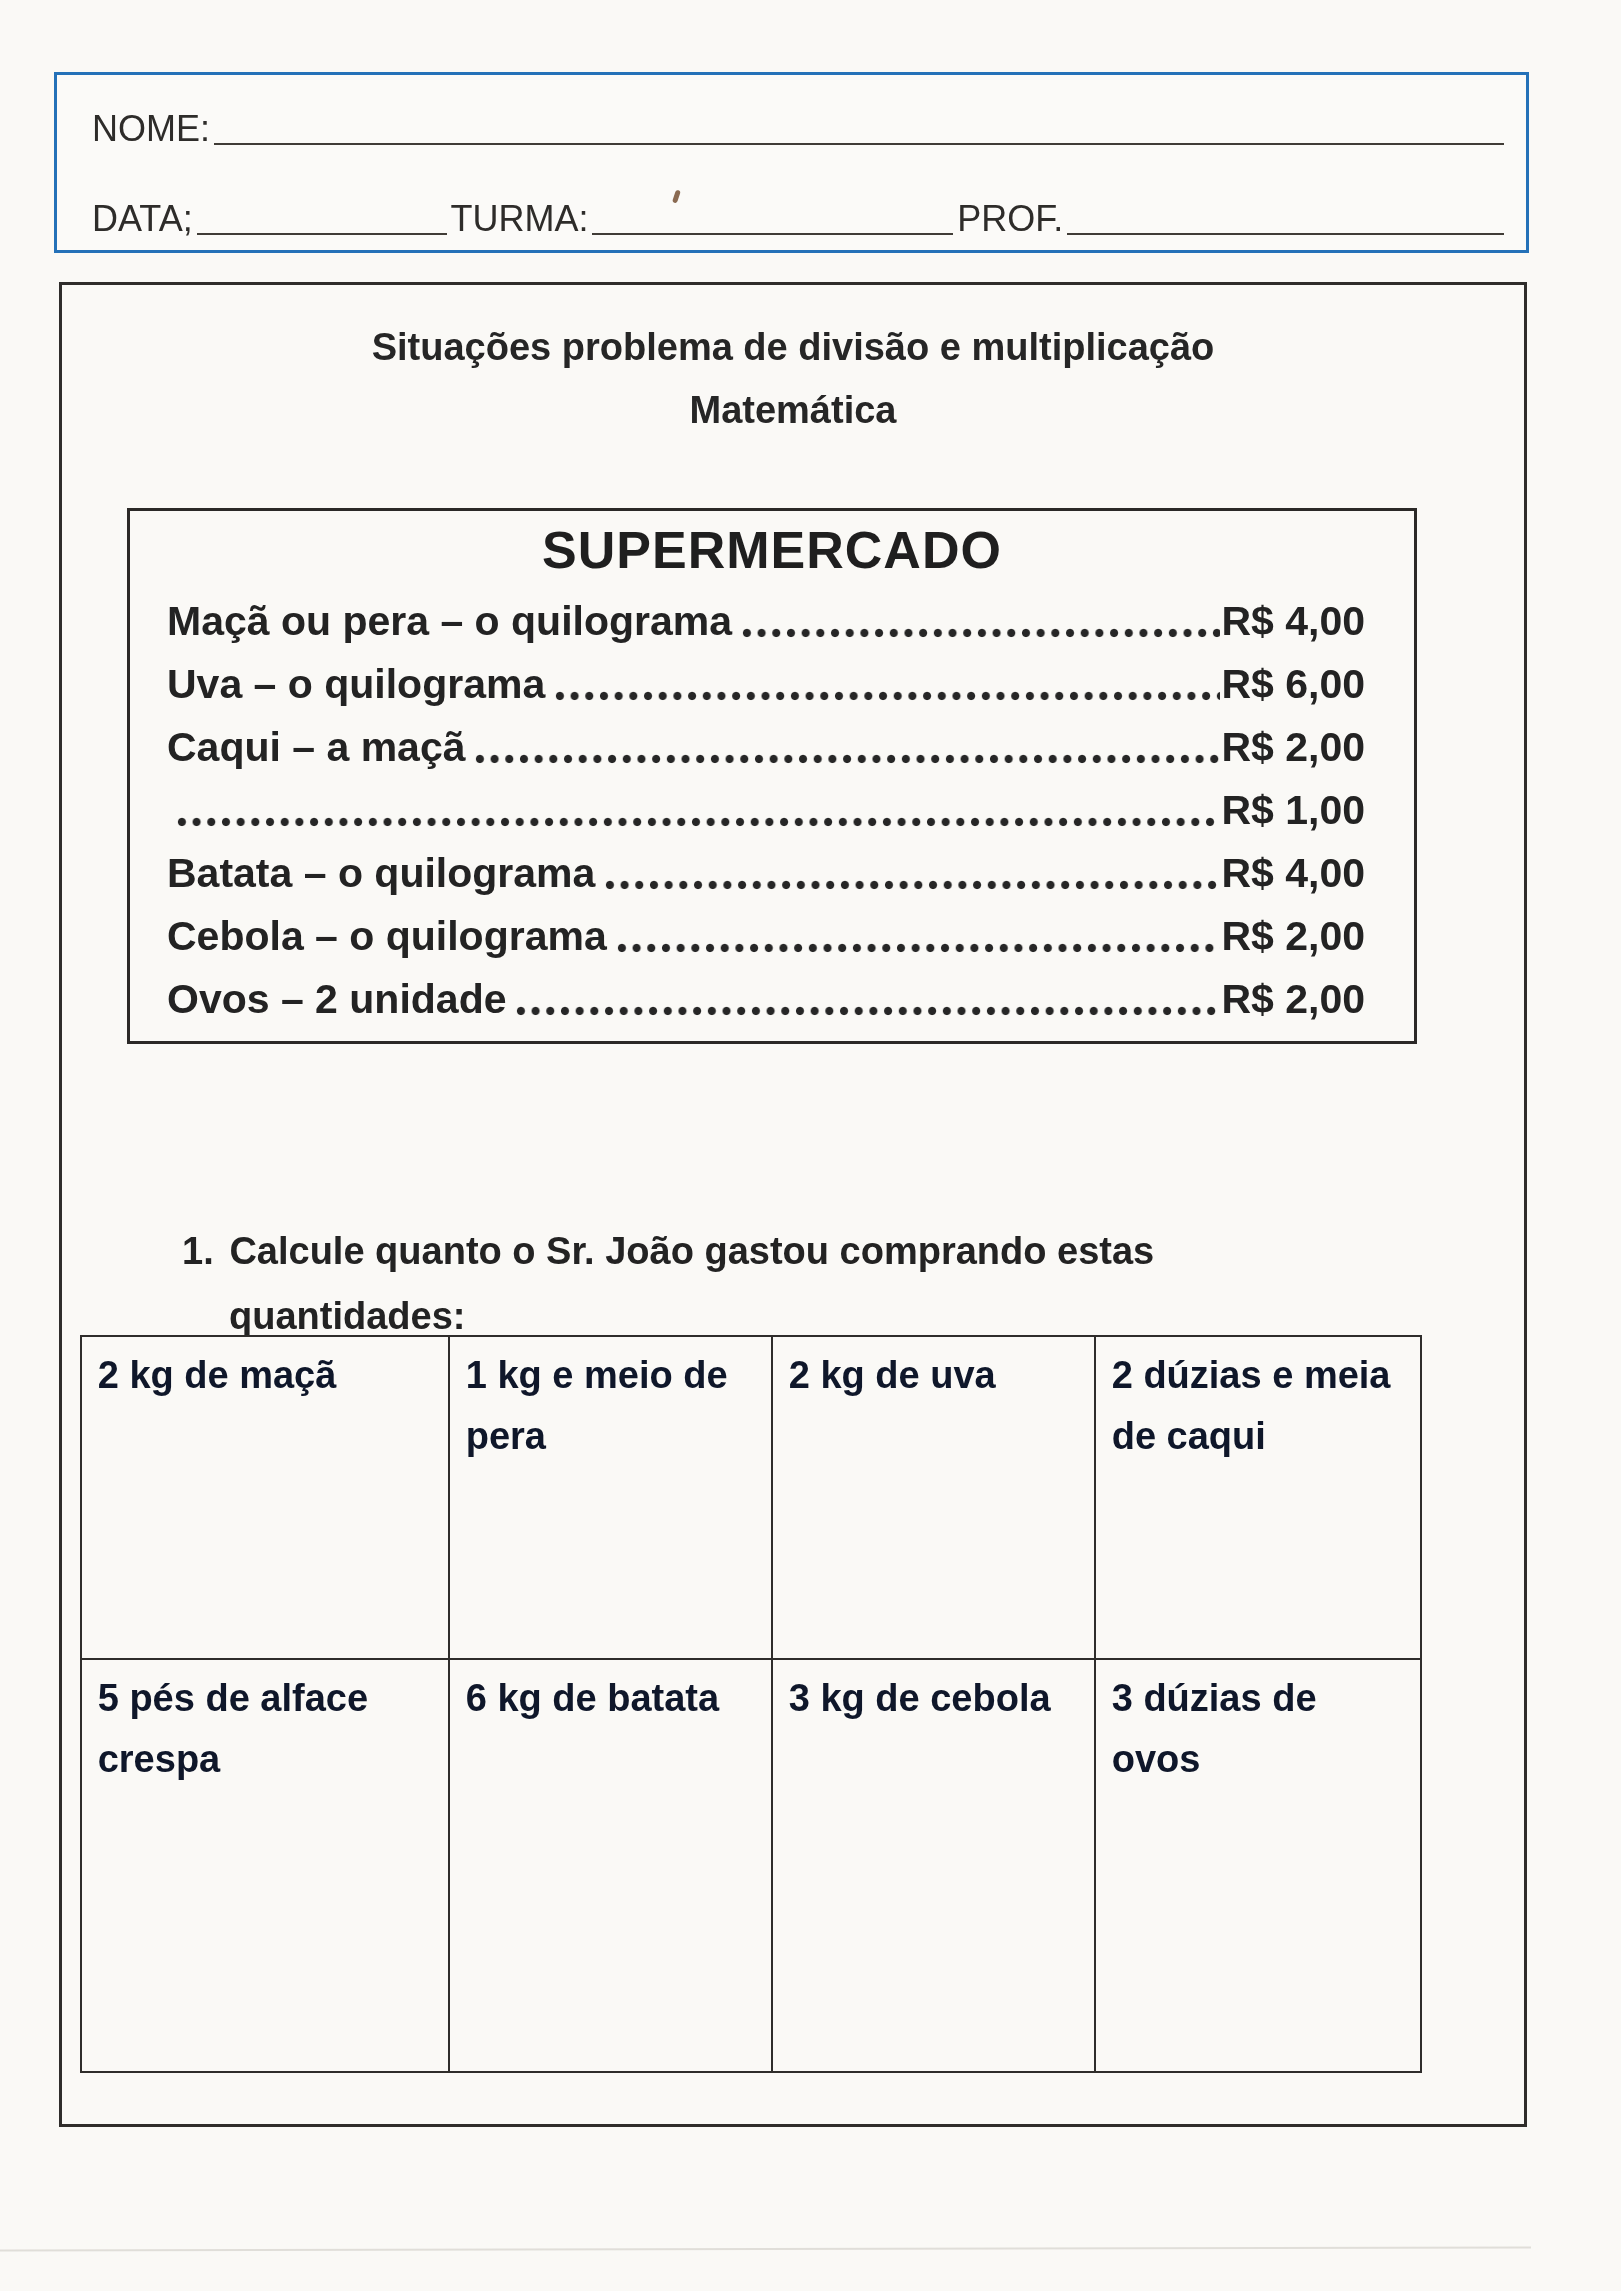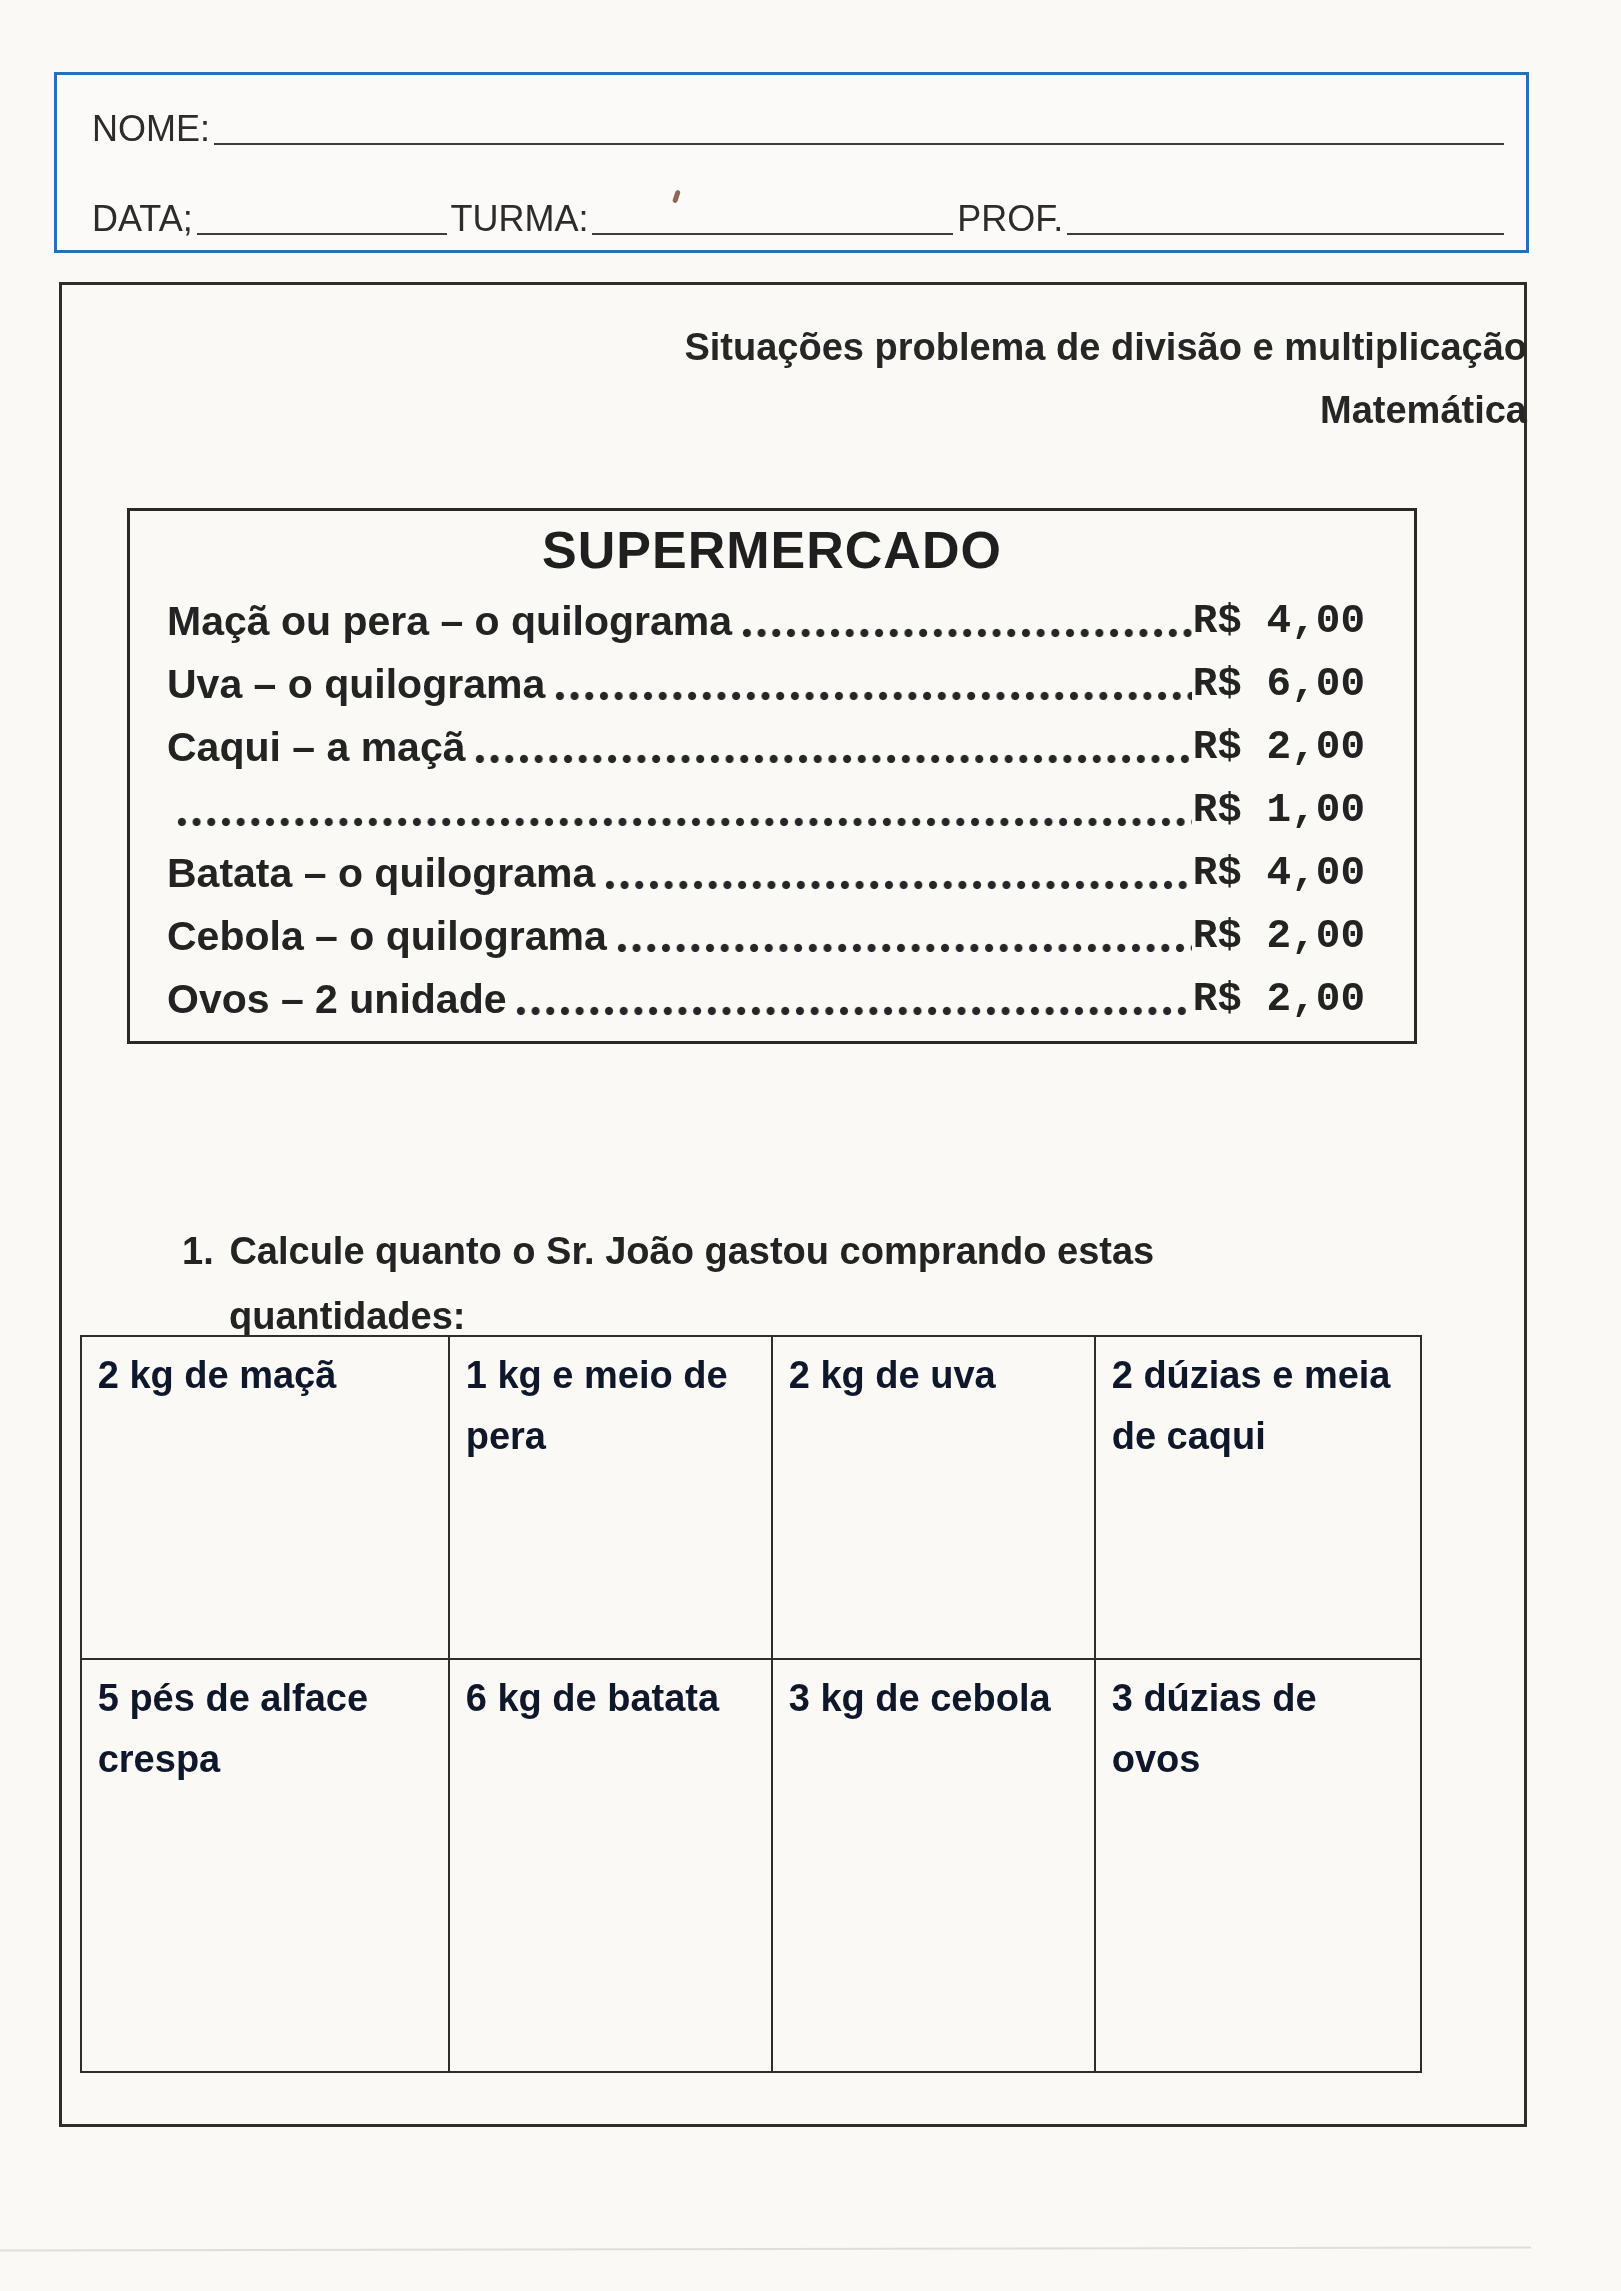--- a/index.html
+++ b/index.html
@@ -24,40 +24,40 @@
   .w-data { width:250px; }
   .w-turma { width:361px; }
   .hlabel { white-space:nowrap; }
   .hlabel.spaced { margin-left:3.9px; }
 
   
   .main-box {
     position:absolute; left:59px; top:282px; width:1468px; height:1845px;
     border:3.9px solid #2f2d2b; background:transparent;
   }
-  .ws-title { position:absolute; left:59px; width:1468px; text-align:right;
+  .ws-title { position:absolute; left:59px; width:1468px; text-align:center;
               font-weight:bold; font-size:38px; color:#262626; }
   .ws-title-1 { top:326px; }
   .ws-title-2 { top:389px; }
 
   
   .sm-box {
     position:absolute; left:127px; top:508px; width:1290px; height:536px;
     border:3.9px solid #2b2927; background:transparent;
   }
   .sm-title { text-align:center; font-weight:bold; font-size:52px;
               letter-spacing:1px; margin-top:9px; color:#1f1f1f; }
   .sm-list { margin:9.8px 49px 0 37px; }
   .sm-row { display:flex; height:63px; line-height:63px;
             font-size:41px; font-weight:bold; color:#232323; }
   .sm-name { white-space:nowrap; }
   .sm-leader { flex:1 1 auto; align-self:flex-end; height:14.7px; margin:0 1px 12.7px 7.8px;
     background-image:radial-gradient(circle at 6.9px 7.8px, #262626 3.5px, rgba(0,0,0,0) 4.5px);
     background-size:14.7px 14.7px; background-repeat:repeat-x; }
-  .sm-price { white-space:nowrap;font-family:Liberation Mono, monospace; }
+  .sm-price { white-space:nowrap; }
 
   
   .instruction { position:absolute; left:116px; top:1132px;
                  font-size:39px; font-weight:bold; color:#232323; }
   .problem1 { position:absolute; left:182px; top:1219px;
               font-size:38px; font-weight:bold; color:#232323; line-height:65px; }
   .p1-line1 { display:flex; }
   .p1-num { margin-right:15.7px; }
   .p1-line2 { margin-left:47px; }
 

